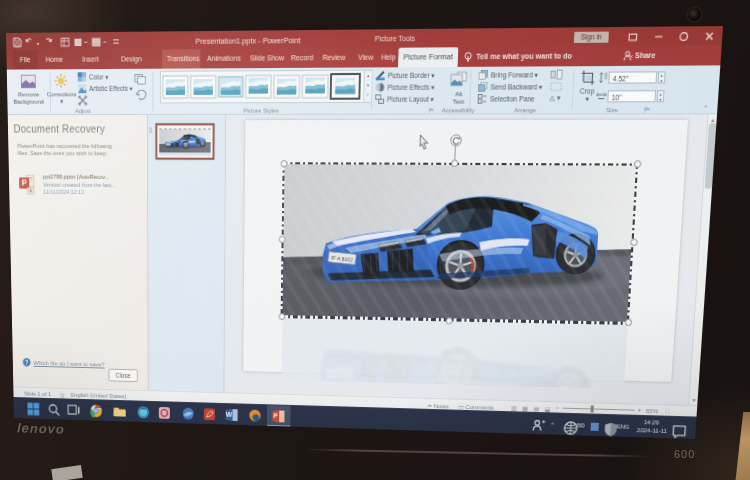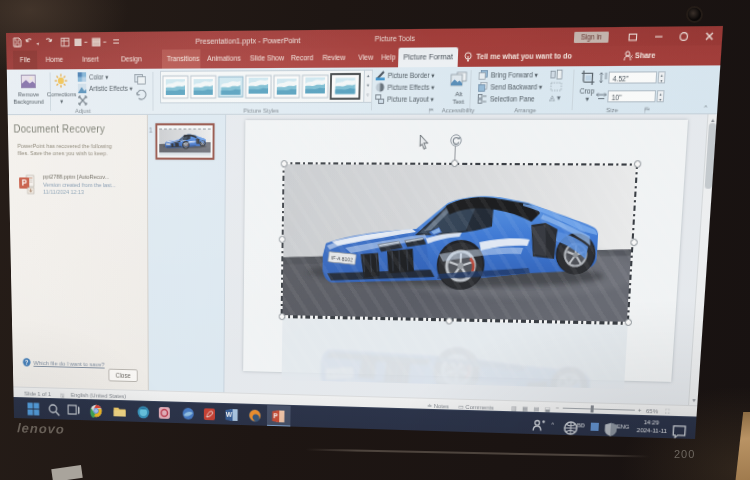--- a/index.html
+++ b/index.html
@@ -582,16 +582,16 @@
       <div class="trtxt" style="left:639px;top:7.5px;font-size:5.8px">ENG</div>
       <div class="trtxt" style="left:658px;top:3px;width:30px;text-align:center">14:29</div>
       <div class="trtxt" style="left:656px;top:11px;width:36px;text-align:center">2024-11-11</div>
       <svg class="tbi" style="left:694px;top:7px" width="9" height="9" viewBox="0 0 11 11">
           <path d="M1,1.5 l9,0 l0,7 l-5.5,0 l-2,1.8 l0,-1.8 l-1.5,0 z" fill="none" stroke="#d8dee6" stroke-width="1"></path>
         </svg>
     </div>
     <div id="glare"></div>
   </div>
   <div id="lenovo">lenovo</div>
-  <div id="m300">200</div>
+  <div id="m300">600</div>
   <div id="hinge"></div>
   <div id="patch"></div>
 </div>
 
 </body></html>

